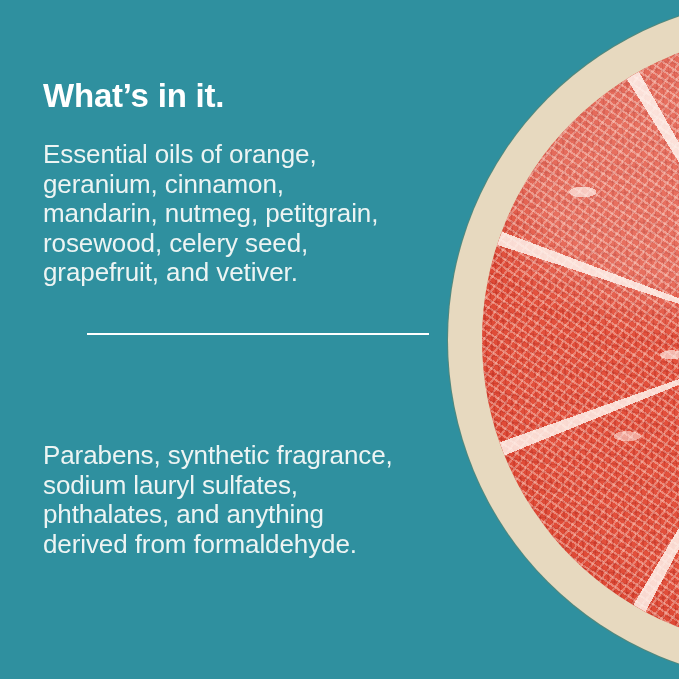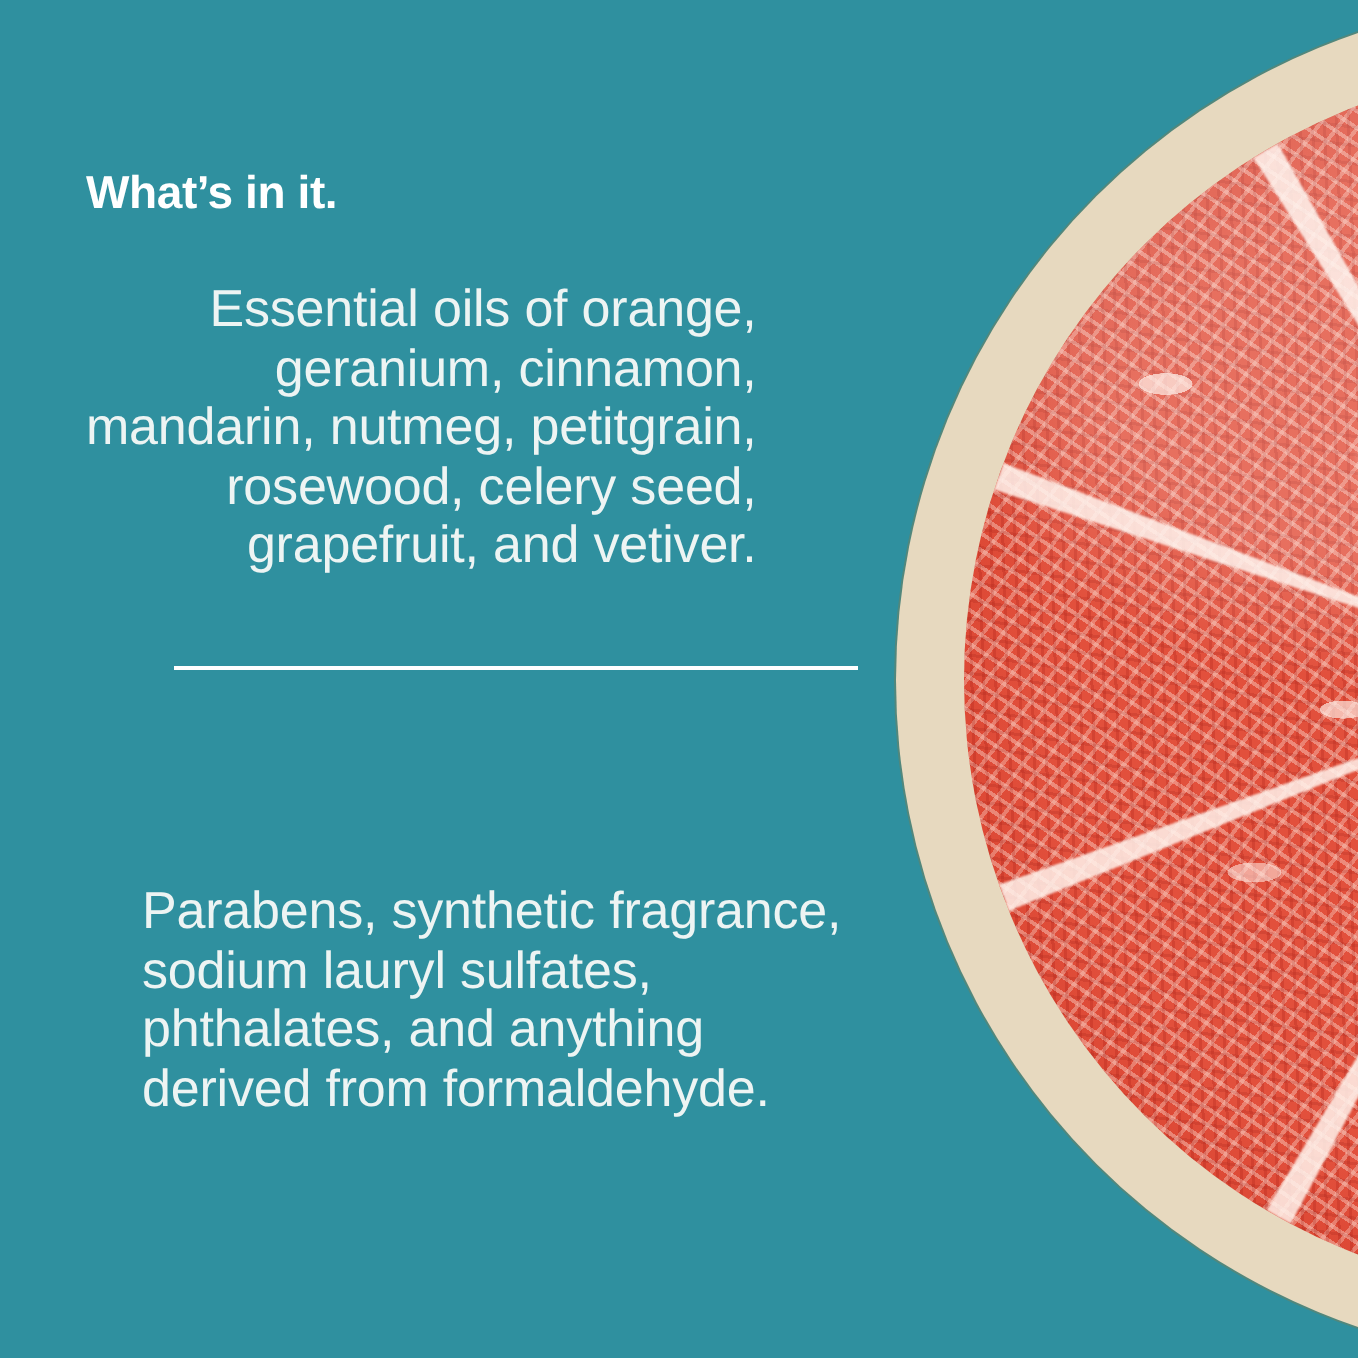--- a/index.html
+++ b/index.html
@@ -144,40 +144,40 @@
   .content {
     position: absolute;
     left: 43px;
     top: 0;
     width: 470px;
     height: 679px;
   }
   .heading {
     position: absolute;
     font-weight: 700;
-    font-size: 23px;
+    font-size: 33px;
     line-height: 30px;
     letter-spacing: -0.2px;
     color: #ffffff;
     white-space: nowrap;
   }
   #heading-1 { top: 81px; }
   #heading-2 { top: 383px; }
 
   .body-text {
     position: absolute;
     font-weight: 400;
     font-size: 26px;
     line-height: 29.5px;
     letter-spacing: -0.1px;
     color: #edf4f3;
     white-space: pre-line;
   }
-  #body-1 { top: 140px; text-align: right; }
-  #body-2 { top: 441px; margin-left: 28px; }
+  #body-1 { top: 140px; }
+  #body-2 { top: 441px; }
 
   .divider {
     position: absolute;
     left: 44px;
     top: 333px;
     width: 342px;
     height: 2px;
     background: #ffffff;
   }
 </style>

